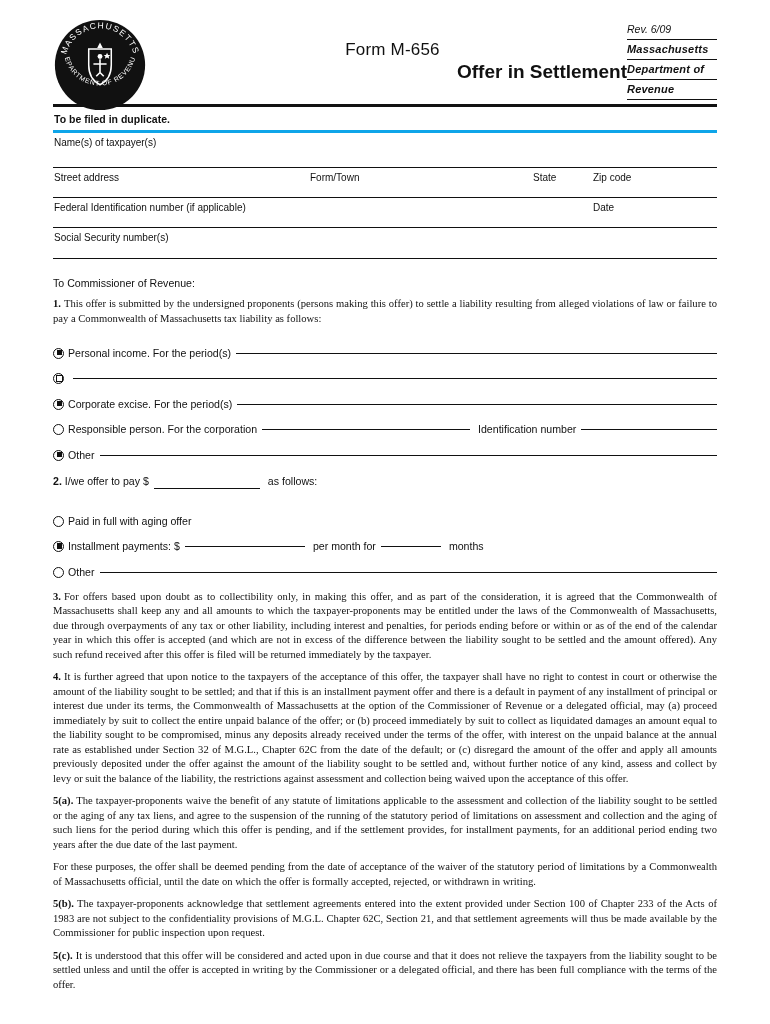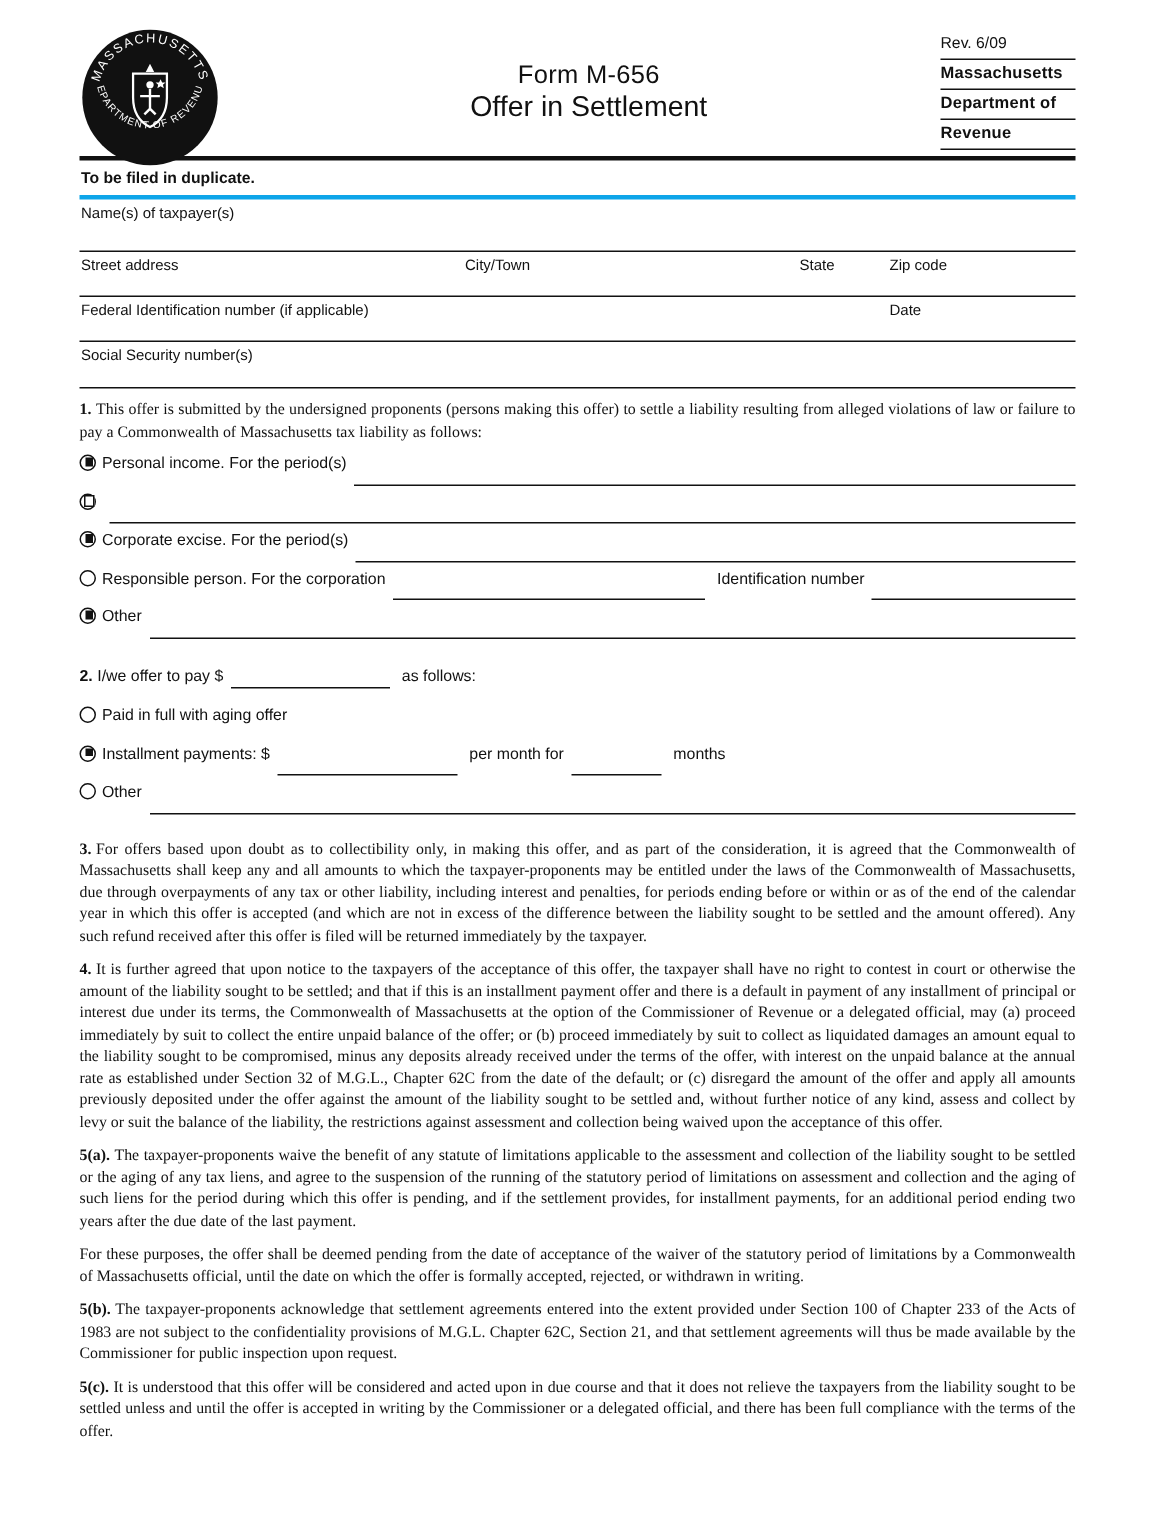--- a/index.html
+++ b/index.html
@@ -5,22 +5,22 @@
   * { margin:0; padding:0; box-sizing:border-box; }
   html,body { background:#fff; }
   body { font-family:"Liberation Sans","DejaVu Sans",sans-serif; color:#111; }
   .page { width:770px; height:1024px; background:#fff; padding:18px 53px 20px 53px; position:relative; overflow:hidden; }
 
   
   .header { display:flex; align-items:flex-start; height:86px; }
   .seal-wrap { width:105px; }
   .title-block { flex:1; text-align:center; padding-top:22px; }
   .form-number { font-size:17px; letter-spacing:.2px; }
-  .form-title { font-size:19px; font-weight:normal; margin-top:1px; }
-  .rev-block { width:90px; padding-top:3px; }
+  .form-title { font-size:19px; font-weight:bold; margin-top:1px;text-align:right; }
+  .rev-block { width:90px; padding-top:3px;font-style:italic; }
   .rev-line { font-size:10.5px; border-bottom:1.5px solid #111; padding:2px 0 4px 0; }
   .agency-line { font-size:11px; font-weight:bold; border-bottom:1.5px solid #111; padding:3px 0 4px 0; letter-spacing:.2px; }
 
   .rule-thick { border:none; border-top:3px solid #111; margin-top:0; }
 
   
   .filing-note { font-size:10.5px; font-weight:bold; padding:6px 0 5px 1px; border-bottom:3px solid #0ea5e9; }
   .frow { position:relative; border-bottom:1px solid #111; }
   .frow .flabel { position:absolute; top:4px; font-size:10px; }
   .frow-name { height:35px; }
@@ -28,21 +28,21 @@
   .frow-ssn { height:31px; }
   .frow-fid { height:30px; }
 
   
   .salutation { font-size:10.6px; margin-top:18px; }
   .para { font-size:10.6px; line-height:14.5px; text-align:justify; margin-top:8px;font-family:Liberation Serif, serif; }
   .pnum { font-weight:bold; margin-right:3px; }
   .lead-gap { margin-top:12px; }
 
   
-  .opt { display:flex; align-items:flex-start; height:25.5px; font-size:10.6px; white-space:nowrap; }
+  .opt { display:flex; align-items:flex-end; height:25.5px; font-size:10.6px; white-space:nowrap; }
   .optgrp { margin-top:7px; }
   .radio { width:11px; height:11px; min-width:11px; border:1.7px solid #111; border-radius:50%; position:relative; margin-right:4px; }
   .radio.m-filled::after { content:''; position:absolute; width:5px; height:5.5px; background:#111; top:1px; left:2.6px; }
   .radio.m-outline::after { content:''; position:absolute; width:5px; height:5.5px; border:1.3px solid #111; background:#fff; top:0.6px; left:2.2px; }
   .blank { display:inline-block; border-bottom:1px solid #111; height:11px; align-self:flex-end; margin-bottom:5px; margin-left:5px; }
   .blank.flex1 { flex:1; }
   .blank.w208 { width:208px; margin-right:8px; }
   .blank.w106 { width:106px; margin-right:8px; }
   .blank.w120 { width:120px; margin-right:8px; }
   .blank.w60  { width:60px;  margin-right:8px; }
@@ -90,34 +90,35 @@
   <hr class="rule-thick">
 
   <div class="filing-note">To be filed in duplicate.</div>
 
   <div class="frow frow-name">
     <span class="flabel" style="left:1px">Name(s) of taxpayer(s)</span>
   </div>
 
   <div class="frow frow-addr">
     <span class="flabel" style="left:1px">Street address</span>
-    <span class="flabel" style="left:257px">City/Town</span>
+    <span class="flabel" style="left:257px">Form/Town</span>
     <span class="flabel" style="left:480px">State</span>
     <span class="flabel" style="left:540px">Zip code</span>
   </div>
 
   <div class="frow frow-fid">
     <span class="flabel" style="left:1px">Federal Identification number (if applicable)</span>
     <span class="flabel" style="left:540px">Date</span>
   </div>
 
   <div class="frow frow-ssn">
     <span class="flabel" style="left:1px">Social Security number(s)</span>
   </div>
 
+  <div class="salutation">To Commissioner of Revenue:</div>
 
   <p class="para"><b class="pnum">1.</b><span>This offer is submitted by the undersigned proponents (persons making this offer) to settle a liability resulting from alleged violations of law or failure to pay a Commonwealth of Massachusetts tax liability as follows:</span></p>
 
   <div class="optgrp">
     <div class="opt">
       <span class="radio m-filled"></span>
       <span>Personal income. For the period(s)</span>
       <span class="blank flex1"></span>
     </div>
     <div class="opt">

